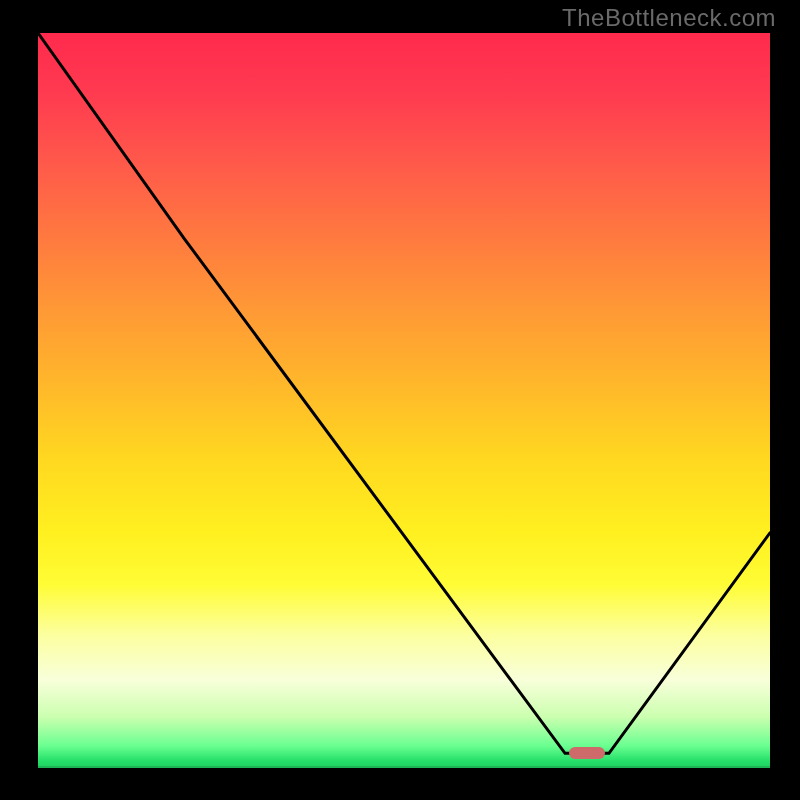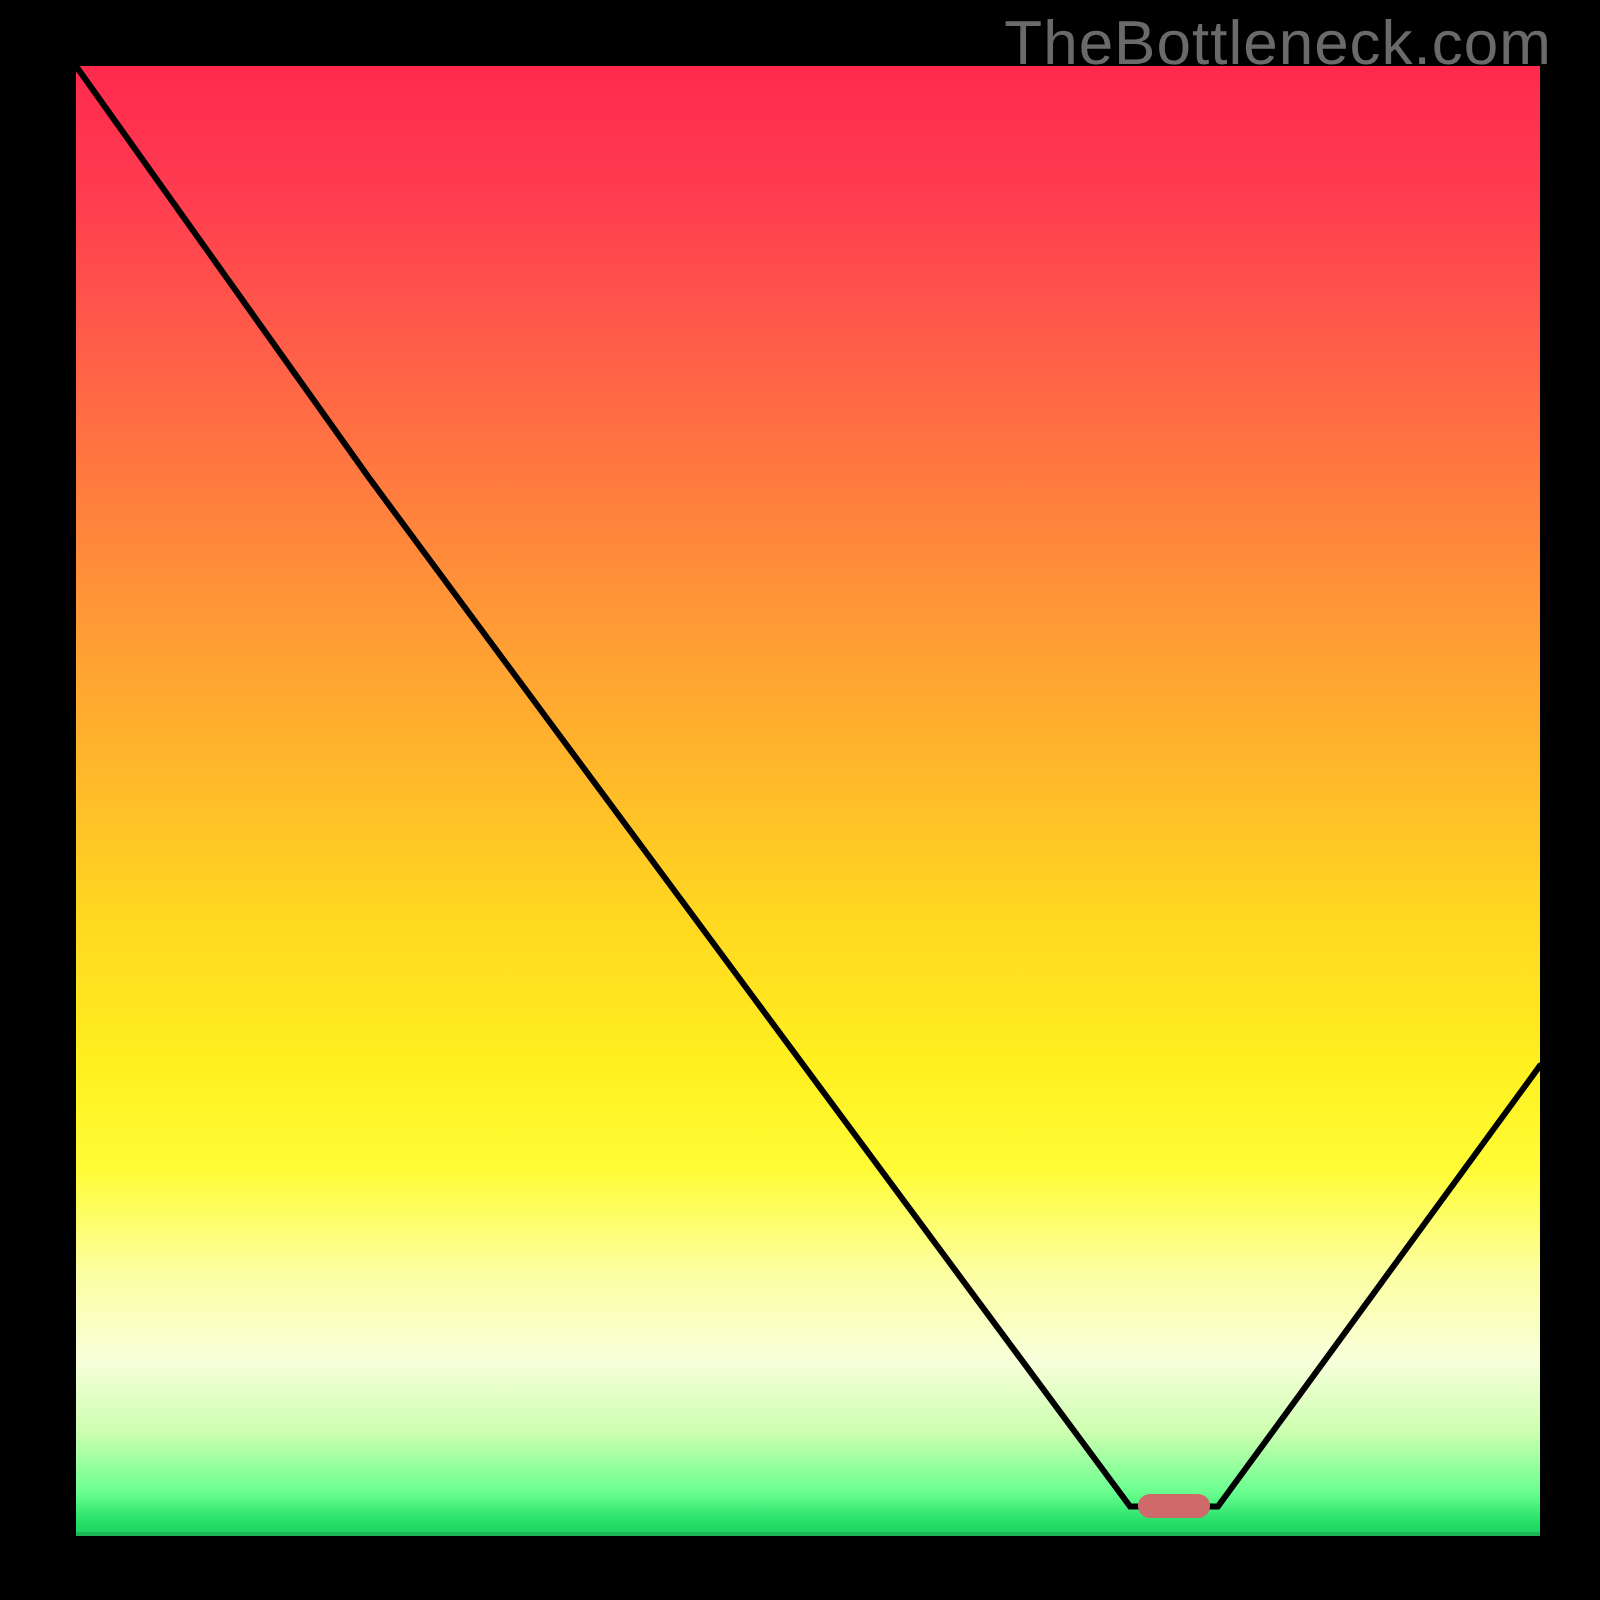--- a/index.html
+++ b/index.html
@@ -14,21 +14,21 @@
     position: relative;
     width: 800px;
     height: 800px;
     background: #000000;
   }
   .watermark {
     position: absolute;
     top: 4px;
     right: 24px;
     font-family: Arial, Helvetica, sans-serif;
-    font-size: 31px;
+    font-size: 24px;
     font-weight: 500;
     color: #6a6a6a;
     letter-spacing: 0.5px;
     z-index: 10;
   }
   .plot-area {
     position: absolute;
     left: 38px;
     top: 33px;
     width: 732px;

